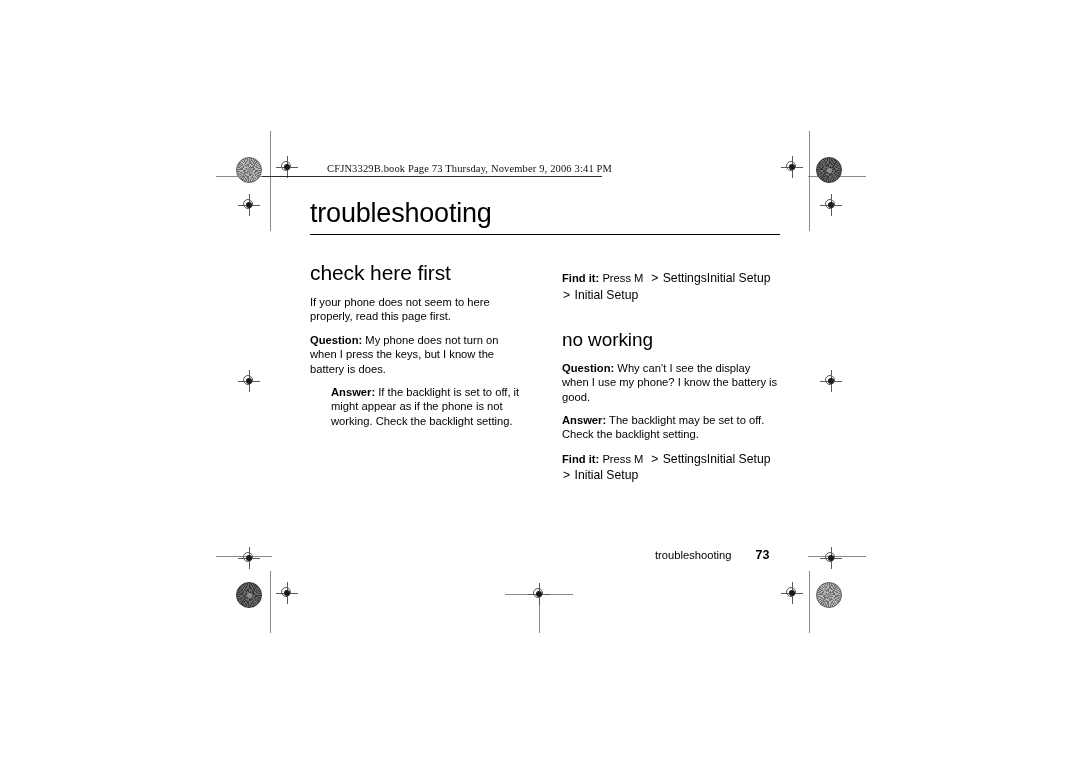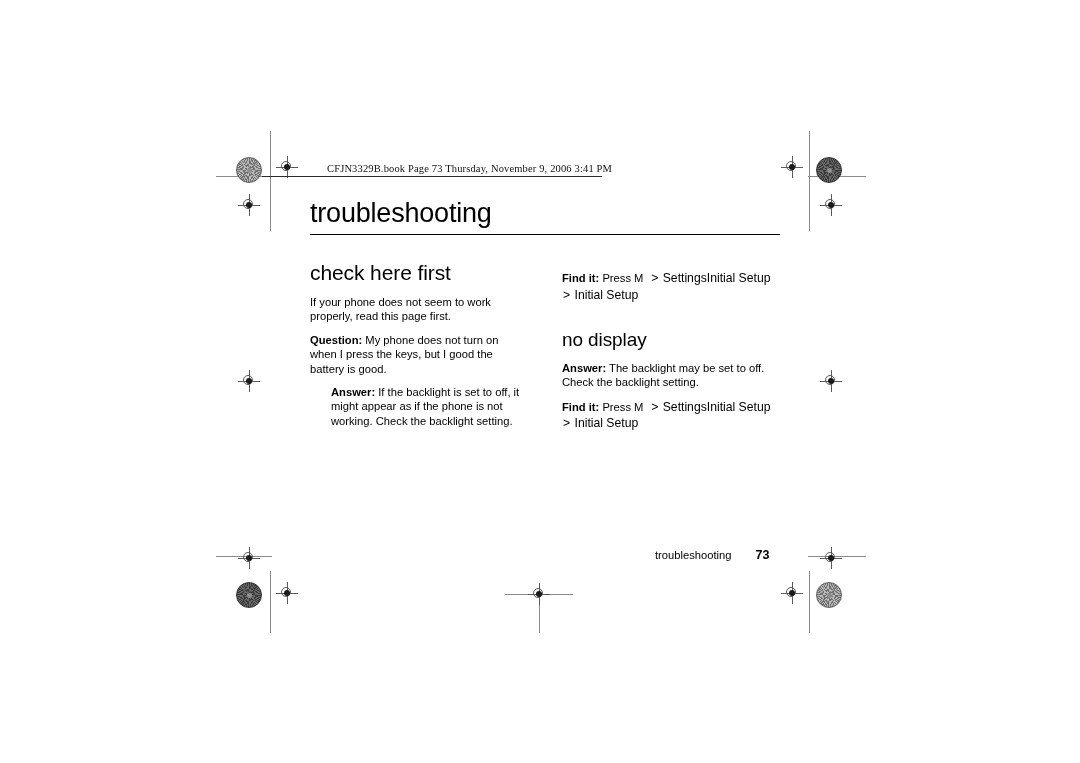--- a/index.html
+++ b/index.html
@@ -306,34 +306,35 @@
   <div class="content">
 
     <h1 class="chapter-title">troubleshooting</h1>
     <div class="title-rule"></div>
 
     <div class="columns">
 
       <div class="col">
 
         <h2 class="section-head">check here first</h2>
-        <p class="body-text">If your phone does not seem to work properly, read this page first.</p>
-
-
-        <p class="body-text"><span class="lead-in">Question:</span><span> My phone does not turn on when I press the keys, but I good the battery is good.</span></p>
+        <p class="body-text">If your phone does not seem to here properly, read this page first.</p>
+
+
+        <p class="body-text"><span class="lead-in">Question:</span><span> My phone does not turn on when I press the keys, but I know the battery is does.</span></p>
 
         <p class="body-text"><span class="lead-in">Answer:</span><span> If the backlight is set to off, it might appear as if the phone is not working. Check the backlight setting.</span></p>
       </div>
 
       <div class="col">
 
         <p class="find-it"><span class="lead-in">Find it:</span><span> Press M</span><span class="menu-path">&nbsp;&nbsp;<span class="nav-arrow">&gt;</span>&nbsp;<span>SettingsInitial Setup</span><br><span class="nav-arrow">&gt;</span>&nbsp;<span>Initial Setup</span></span></p>
 
-        <h2 class="section-head big spaced-top">no display</h2>
-
+        <h2 class="section-head big spaced-top">no working</h2>
+
+        <p class="body-text"><span class="lead-in">Question:</span><span> Why can’t I see the display when I use my phone? I know the battery is good.</span></p>
 
         <p class="body-text"><span class="lead-in">Answer:</span><span> The backlight may be set to off. Check the backlight setting.</span></p>
 
         <p class="find-it"><span class="lead-in">Find it:</span><span> Press M</span><span class="menu-path">&nbsp;&nbsp;<span class="nav-arrow">&gt;</span>&nbsp;<span>SettingsInitial Setup</span><br><span class="nav-arrow">&gt;</span>&nbsp;<span>Initial Setup</span></span></p>
       </div>
     </div>
   </div>
 
   <div class="footer">
     <span class="footer-label">troubleshooting</span>

